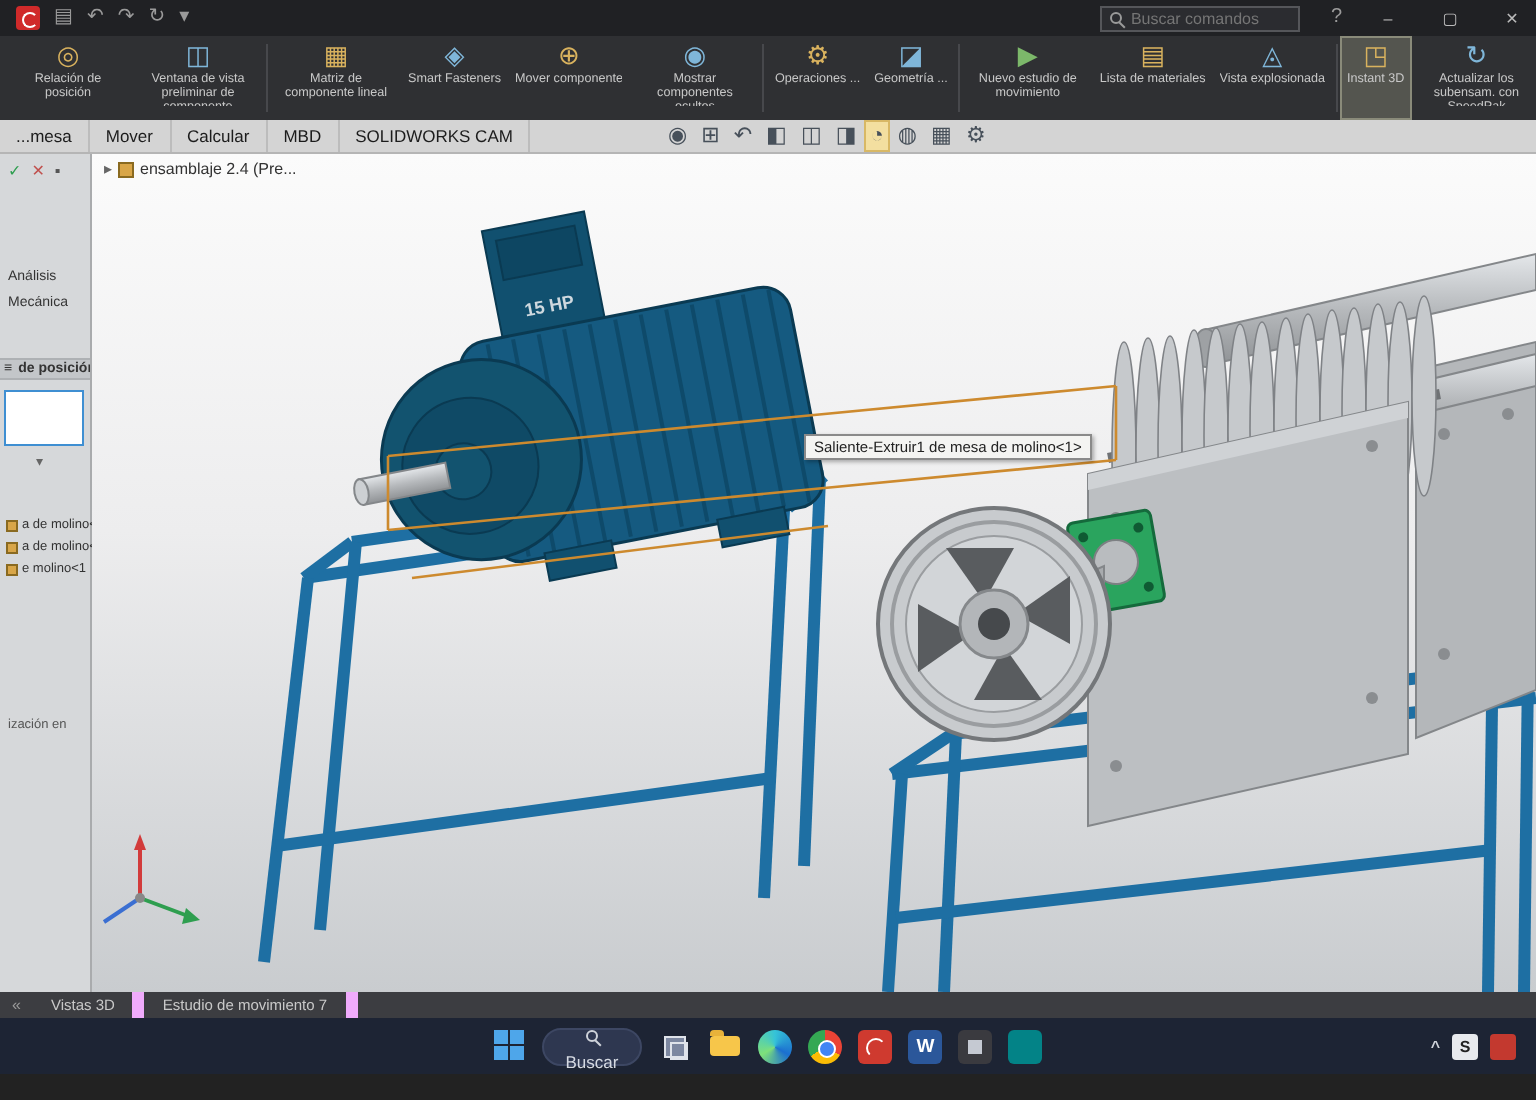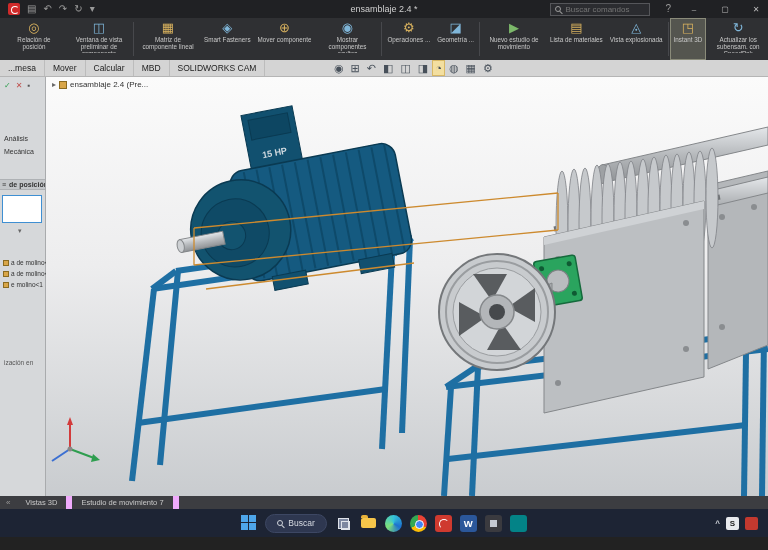--- a/index.html
+++ b/index.html
@@ -64,21 +64,21 @@
   .mtab{display:flex;align-items:center;padding:0 9px;border-right:6px solid #f0abfc;white-space:nowrap;}
 
   
   .statusbar{height:13px;background:#3f4e6b;display:flex;align-items:center;justify-content:flex-end;gap:30px;color:#e8eaee;font-size:7.5px;padding-right:30px;flex:none;}
   .stat-ico{width:7px;height:7px;border-radius:50%;background:#9fb0c9;}
 
   
   .taskbar{height:28px;background:#1d2434;position:relative;display:flex;align-items:center;justify-content:center;gap:8px;flex:none;}
   .tb-start{width:16px;height:16px;display:grid;grid-template-columns:7px 7px;grid-template-rows:7px 7px;gap:1px;}
   .tb-start span{background:#4ea6ea;}
-  .tb-search{display:flex;align-items:center;gap:5px;height:19px;padding:0 11px;border-radius:10px;background:#2e3750;border:1px solid #3d4763;color:#d6dae2;font-size:8.5px;}
+  .tb-search{display:flex;align-items:center;gap:5px;height:19px;padding:0 11px;border-radius:10px;background:#2e3750;border:1px solid #3d4763;color:#d6dae2;font-size:8.5px;flex-direction:column;}
   .mag-light{border-color:#cfd3da;} .mag-light::after{background:#cfd3da;}
   .tb-app{width:17px;height:17px;border-radius:3px;display:flex;align-items:center;justify-content:center;font-size:9.5px;font-weight:bold;color:#fff;flex:none;}
   .tv{position:relative;} .tv::before{content:"";position:absolute;left:3px;top:3px;width:9px;height:9px;border:1.5px solid #dfe3ea;background:#7c87a0;}
   .tv::after{content:"";position:absolute;right:2px;bottom:2px;width:7px;height:7px;border:1.5px solid #dfe3ea;}
   .folder{width:15px;height:10px;background:#f7c64a;border-radius:2px;position:relative;}
   .folder::before{content:"";position:absolute;top:-3px;left:0;width:7px;height:3px;background:#e8b23a;border-radius:2px 2px 0 0;}
   .edge{border-radius:50%;background:conic-gradient(#35c3d8,#1b6fd0,#7ee07a,#35c3d8);}
   .chrome{border-radius:50%;background:conic-gradient(#ea4335 0 33%,#fbbc05 33% 66%,#34a853 66% 100%);position:relative;}
   .chrome::after{content:"";position:absolute;left:5px;top:5px;width:7px;height:7px;border-radius:50%;background:#4285f4;border:1.5px solid #fff;}
   .sw{background:#cf3a2f;position:relative;}
@@ -99,21 +99,20 @@
 
   <div class="titlebar">
     <div class="qat">
       <span class="applogo"></span>
       <span class="q">▤</span>
       <span class="q">↶</span>
       <span class="q">↷</span>
       <span class="q">↻</span>
       <span class="q">▾</span>
     </div>
-    <div class="tb-title">ensamblaje 2.4 *</div>
     <div class="tb-right">
       <div class="searchbox">
         <span class="mag"></span>
         <input placeholder="Buscar comandos" style="">
       </div>
       <span class="q">?</span>
       <span class="winbtn">–</span>
       <span class="winbtn">▢</span>
       <span class="winbtn">✕</span>
     </div>
@@ -361,20 +360,21 @@
           <circle r="2.5" fill="#888"></circle>
         </g>
       </svg>
 
       <div class="breadcrumb">
         <span class="bc-arrow">▸</span>
         <span class="bc-ico"></span>
         <span>ensamblaje 2.4 (Pre...</span>
       </div>
 
+      <div class="tooltip">Saliente-Extruir1 de mesa de molino&lt;1&gt;</div>
     </div>
   </div>
 
   <div class="motionbar">
     <span class="mprefix">«</span>
     <span class="mtab">Vistas 3D</span>
     <span class="mtab">Estudio de movimiento 7</span>
   </div>
 
 

